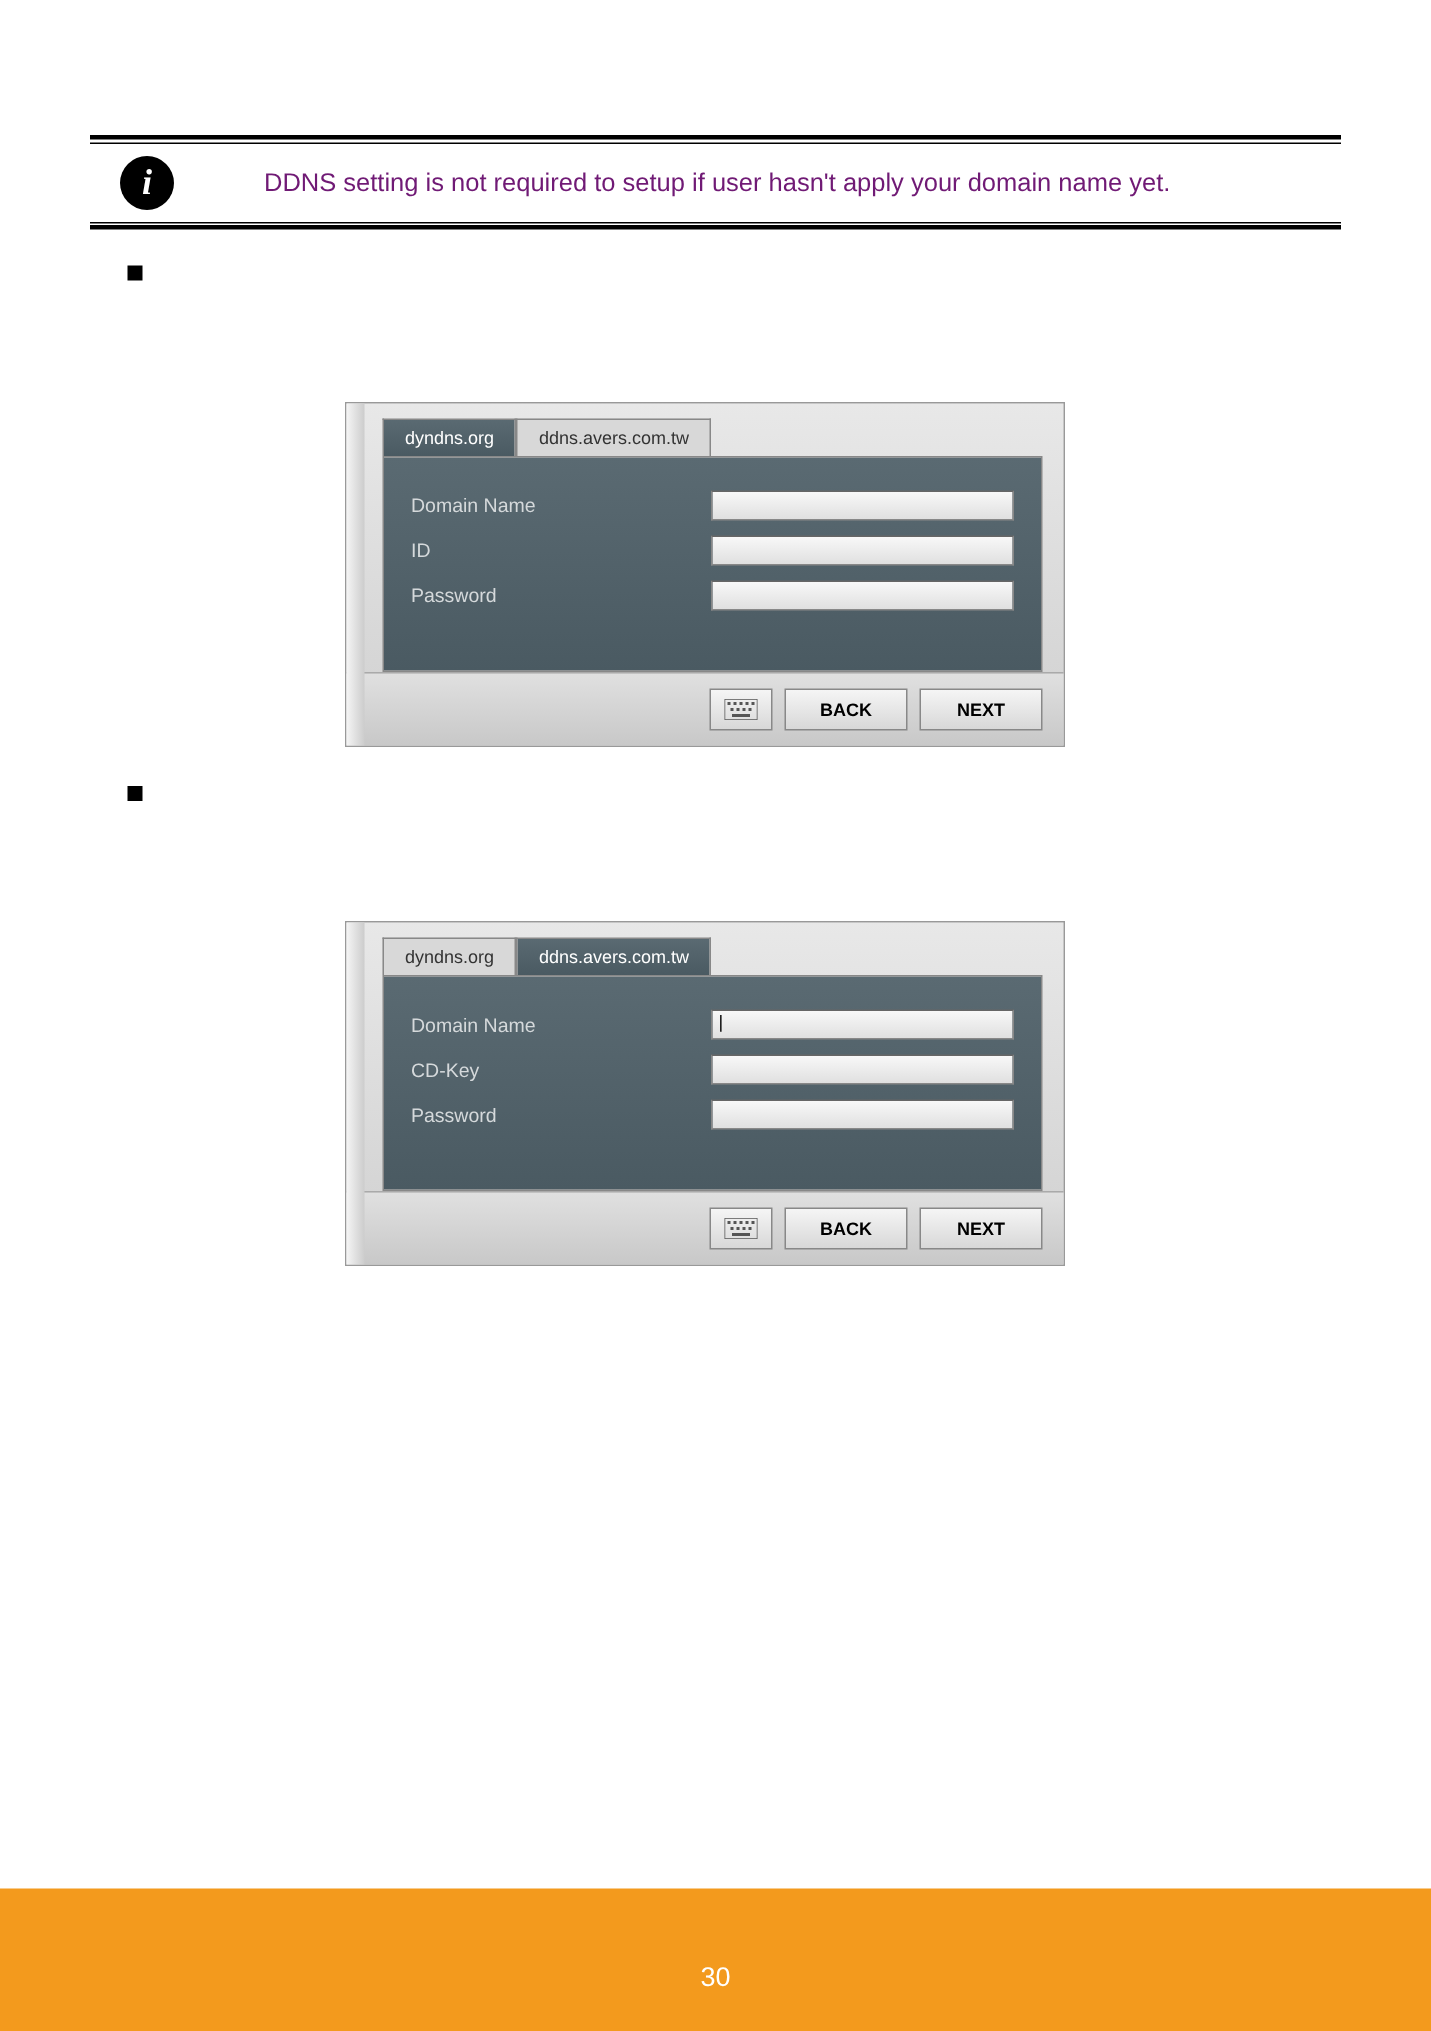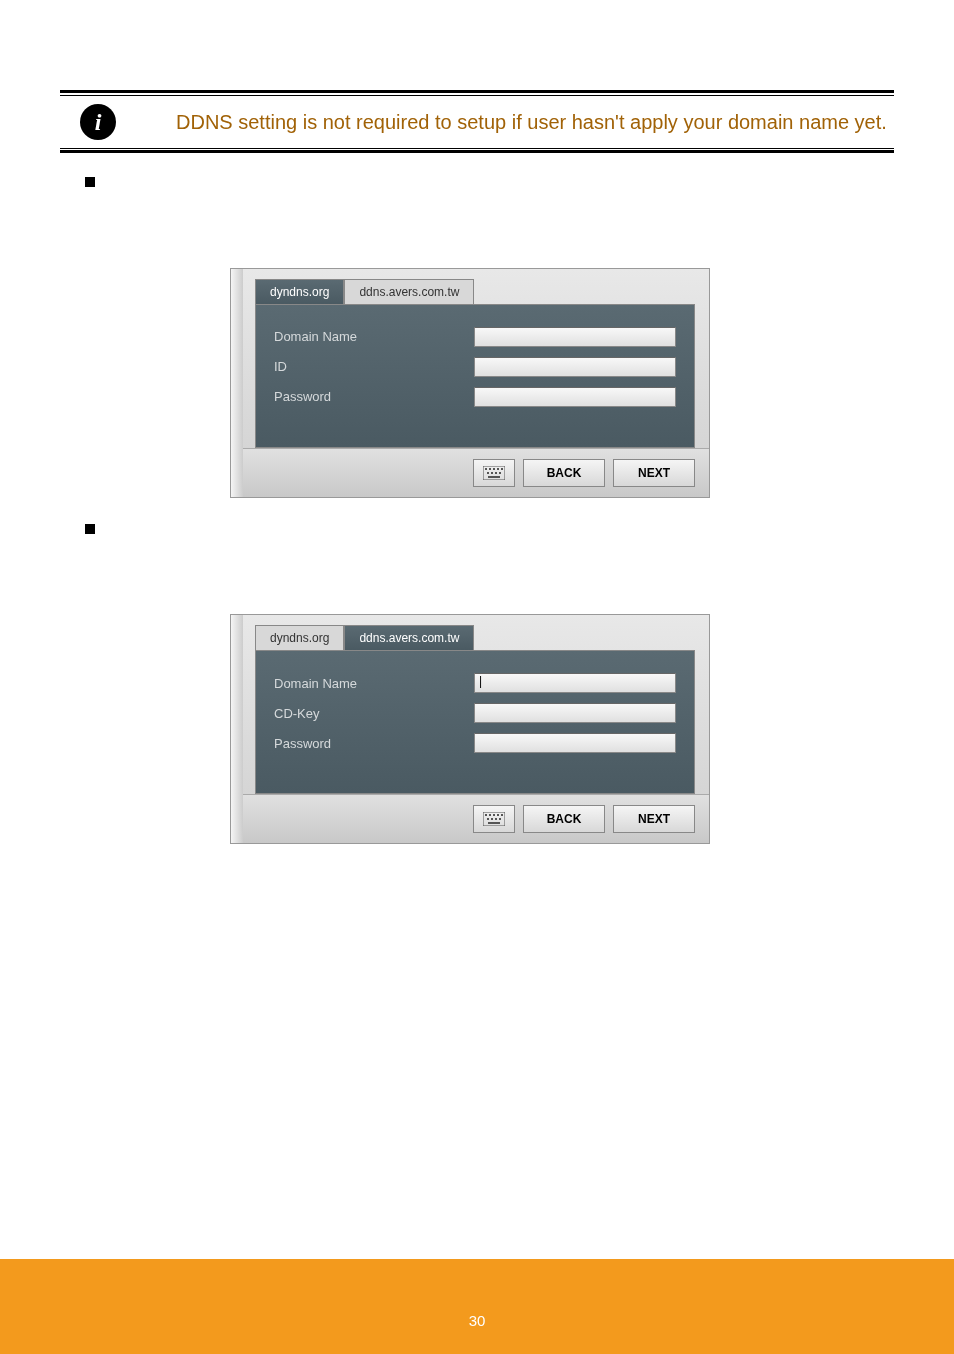--- a/index.html
+++ b/index.html
@@ -38,22 +38,22 @@
       margin-left: 20px;
     }
     .info-icon-inner {
       color: #fff;
       font-weight: bold;
       font-style: italic;
       font-size: 24px;
       font-family: Georgia, serif;
     }
     .info-text {
-      font-size: 20px;
-      color: #a16207;
+      font-size: 17px;
+      color: #701a75;
     }
     .bullet-section {
       margin-top: 18px;
       margin-left: 25px;
     }
     .bullet-row {
       display: flex;
       gap: 18px;
     }
     .bullet-square {
@@ -171,21 +171,21 @@
       right: 0;
       height: 95px;
       background: #f39a1d;
     }
     .page-number {
       position: absolute;
       bottom: 25px;
       left: 0;
       right: 0;
       text-align: center;
-      font-size: 15px;
+      font-size: 18px;
       color: #fff;
     }
   </style>
 </head>
 <body>
 
 <div class="page-content">
   <div class="divider-line"></div>
   <div class="divider-line-thin"></div>
 

